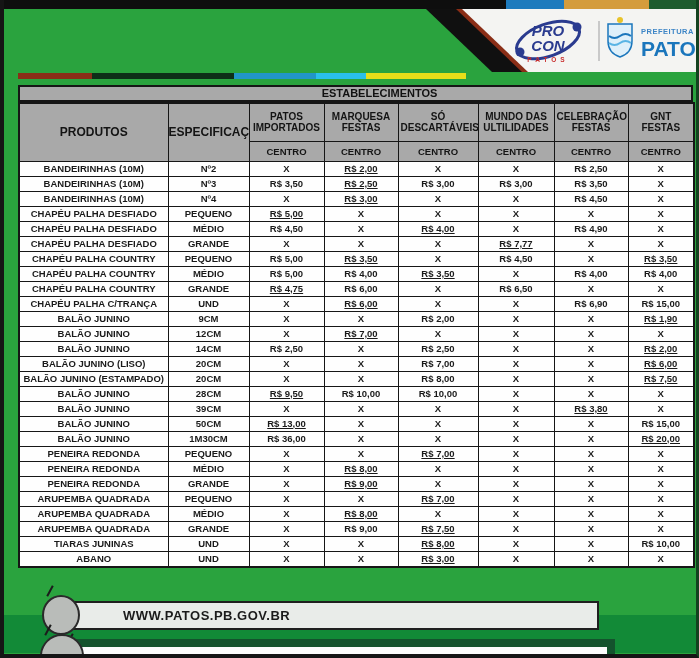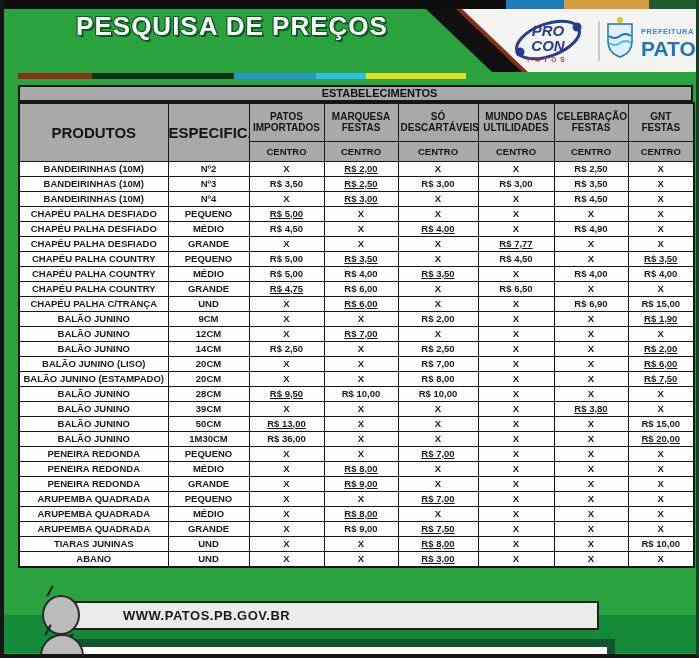--- a/index.html
+++ b/index.html
@@ -44,21 +44,21 @@
     background:#a9a9a9; border:2px solid #161616;
     text-align:center; font-size:11px; font-weight:bold; color:#111; line-height:13px;padding-left:48px;
   }
   
   table.price-table {
     margin-left:14px; width:675px; border-collapse:collapse; table-layout:fixed;
     background:#fdfdfd; border:2px solid #161616;
   }
   .price-table th, .price-table td { border:1px solid #161616; overflow:hidden; }
   .price-table thead th { background:#a9a9a9; color:#141414; text-align:center; vertical-align:middle; }
-  th.prod-h, th.spec-h { font-size:15px; }
+  th.prod-h, th.spec-h { font-size:12px; }
   th.est-name { height:38px; font-size:10px; line-height:1.15; padding:0 2px; white-space:normal; }
   th.est-loc  { height:20px; font-size:9.5px; }
   .price-table tbody td {
     height:14px; line-height:14px; font-size:9.5px; font-weight:bold;
     text-align:center; color:#1a1a1a; background:#fefefe; white-space:nowrap;
   }
   td.prod { font-size:9px; }
   td.best { color:#2f9e3d; text-decoration:underline; }
 
   
@@ -91,21 +91,20 @@
 
   <div class="top-strip">
     <div class="ts-black"></div>
     <div class="ts-blue"></div>
     <div class="ts-orange"></div>
     <div class="ts-green"></div>
   </div>
 
   <div class="header">
     <div class="title-block">
-      <div>PESQUISA DE PREÇOS</div>
     </div>
 
     <svg class="logo-panel" width="300" height="63" viewBox="0 0 300 63" aria-hidden="true">
       <polygon points="30,0 64,0 130,63 96,63" fill="#101010"></polygon>
       <polygon points="60,0 70,0 136,63 126,63" fill="#8a2e17"></polygon>
       <polygon points="66,0 300,0 300,63 132,63" fill="#f4f4f2"></polygon>
 
       <g>
         <ellipse cx="152" cy="31" rx="33" ry="16" fill="none" stroke="#2a3b8f" stroke-width="3" transform="rotate(-20 152 31)"></ellipse>
         <circle cx="124" cy="43" r="4.5" fill="#2a3b8f"></circle>

